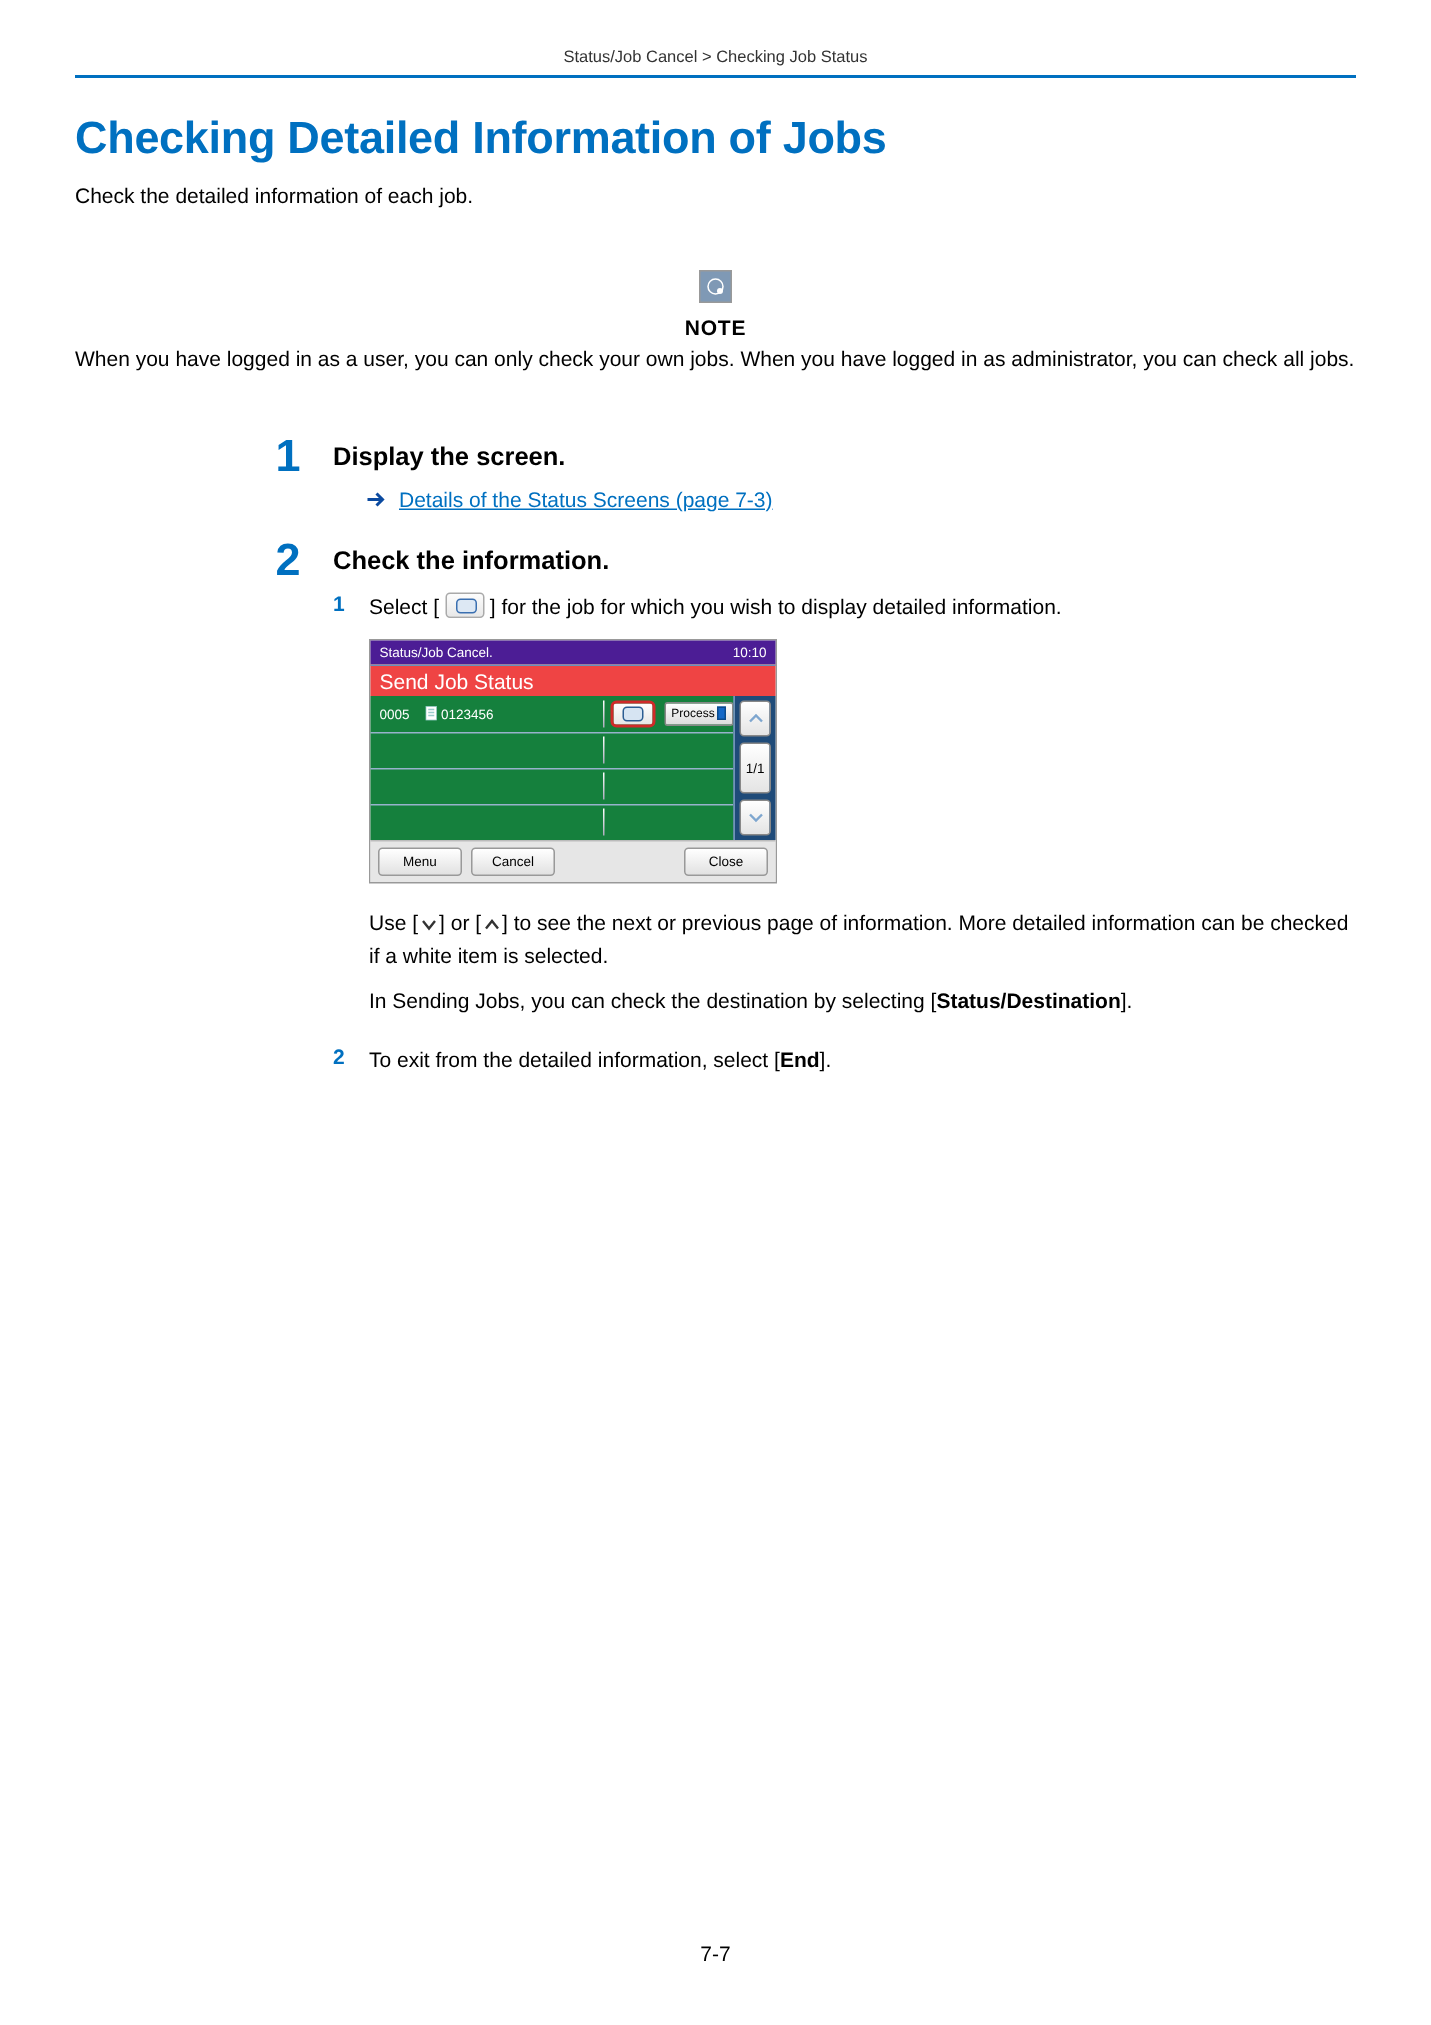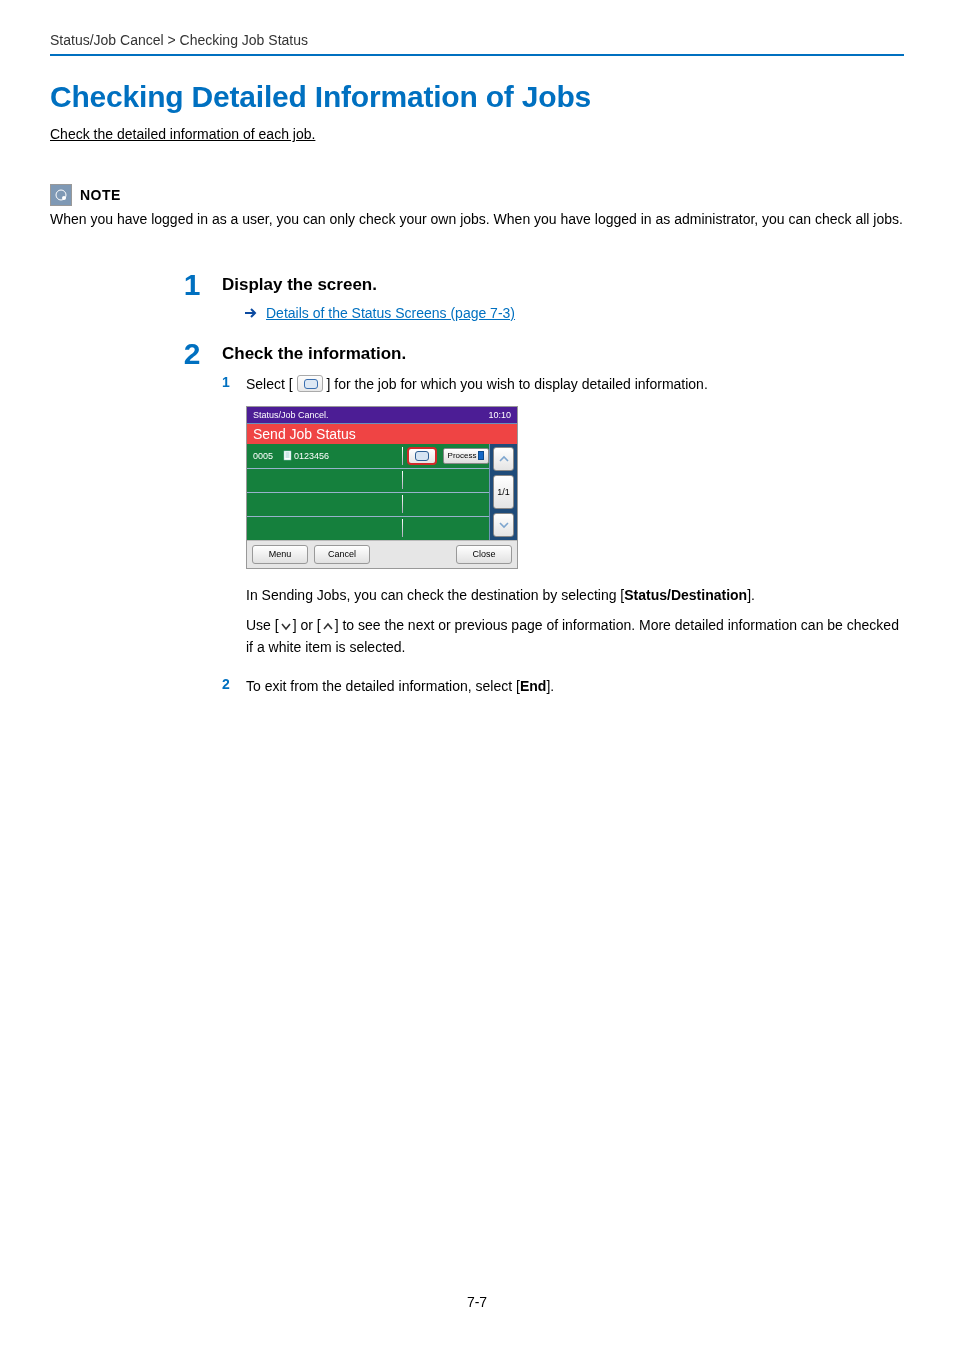--- a/index.html
+++ b/index.html
@@ -6,37 +6,38 @@
   body {
     font-family: Arial, Helvetica, sans-serif;
     width: 954px;
     height: 1350px;
     background: #fff;
     color: #000;
     font-size: 14px;
     position: relative;
   }
   .page { padding: 32px 50px 0 50px; }
-  .breadcrumb { font-size: 14px; color: #333; margin-bottom: 6px; }
+  .breadcrumb { font-size: 11px; color: #333; margin-bottom: 6px; text-align: center; }
   .hr-blue { border: none; border-top: 2px solid #0070c0; margin-bottom: 24px; }
   h1.title {
     color: #0070c0;
     font-size: 30px;
     font-weight: 900;
     font-family: Arial Black, Arial, sans-serif;
     margin-bottom: 12px;
     letter-spacing: -0.2px;
   }
-  .intro { font-size: 14px; margin-bottom: 42px; text-decoration: underline; }
+  .intro { font-size: 14px; margin-bottom: 42px; }
 
   .note-header {
     display: flex;
     align-items: center;
     gap: 8px;
     margin-bottom: 4px;
+    flex-direction: column;
   }
   .note-icon {
     width: 22px; height: 22px;
     background: #7f99b5;
     border: 1px solid #999;
     display: flex; align-items: center; justify-content: center;
   }
   .note-label { font-weight: bold; font-size: 14px; letter-spacing: 0.5px; }
   .note-body { font-size: 14px; line-height: 1.4; margin-bottom: 40px; }
 
@@ -326,31 +327,31 @@
                 <div class="pbtn">Menu</div>
                 <div class="pbtn">Cancel</div>
               </div>
               <div class="pbtn">Close</div>
             </div>
           </div>
         </div>
 
 
         <p class="para">
-          <span>In Sending Jobs, you can check the destination by selecting [</span><span class="strong">Status/Destination</span><span>].</span>
-        </p>
-
-        <p class="para">
           <span>Use [</span><span class="chev"><svg width="14" height="11" viewBox="0 0 14 11">
                 <path d="M3 3 L7 8 L11 3" stroke="#333" stroke-width="1.6" fill="none"></path>
               </svg></span><span>] or [</span><span class="chev"><svg width="14" height="11" viewBox="0 0 14 11">
                 <path d="M3 8 L7 3 L11 8" stroke="#333" stroke-width="1.6" fill="none"></path>
               </svg></span><span>] to see the next or previous page of information. More detailed information can be checked if a white item is selected.</span>
         </p>
 
+        <p class="para">
+          <span>In Sending Jobs, you can check the destination by selecting [</span><span class="strong">Status/Destination</span><span>].</span>
+        </p>
+
         <div class="substep" style="margin-top:18px;">
           <div class="substep-num">2</div>
           <div class="substep-text">
             <span>To exit from the detailed information, select [</span><span class="strong">End</span><span>].</span>
           </div>
         </div>
 
       </div>
     </div>
 

